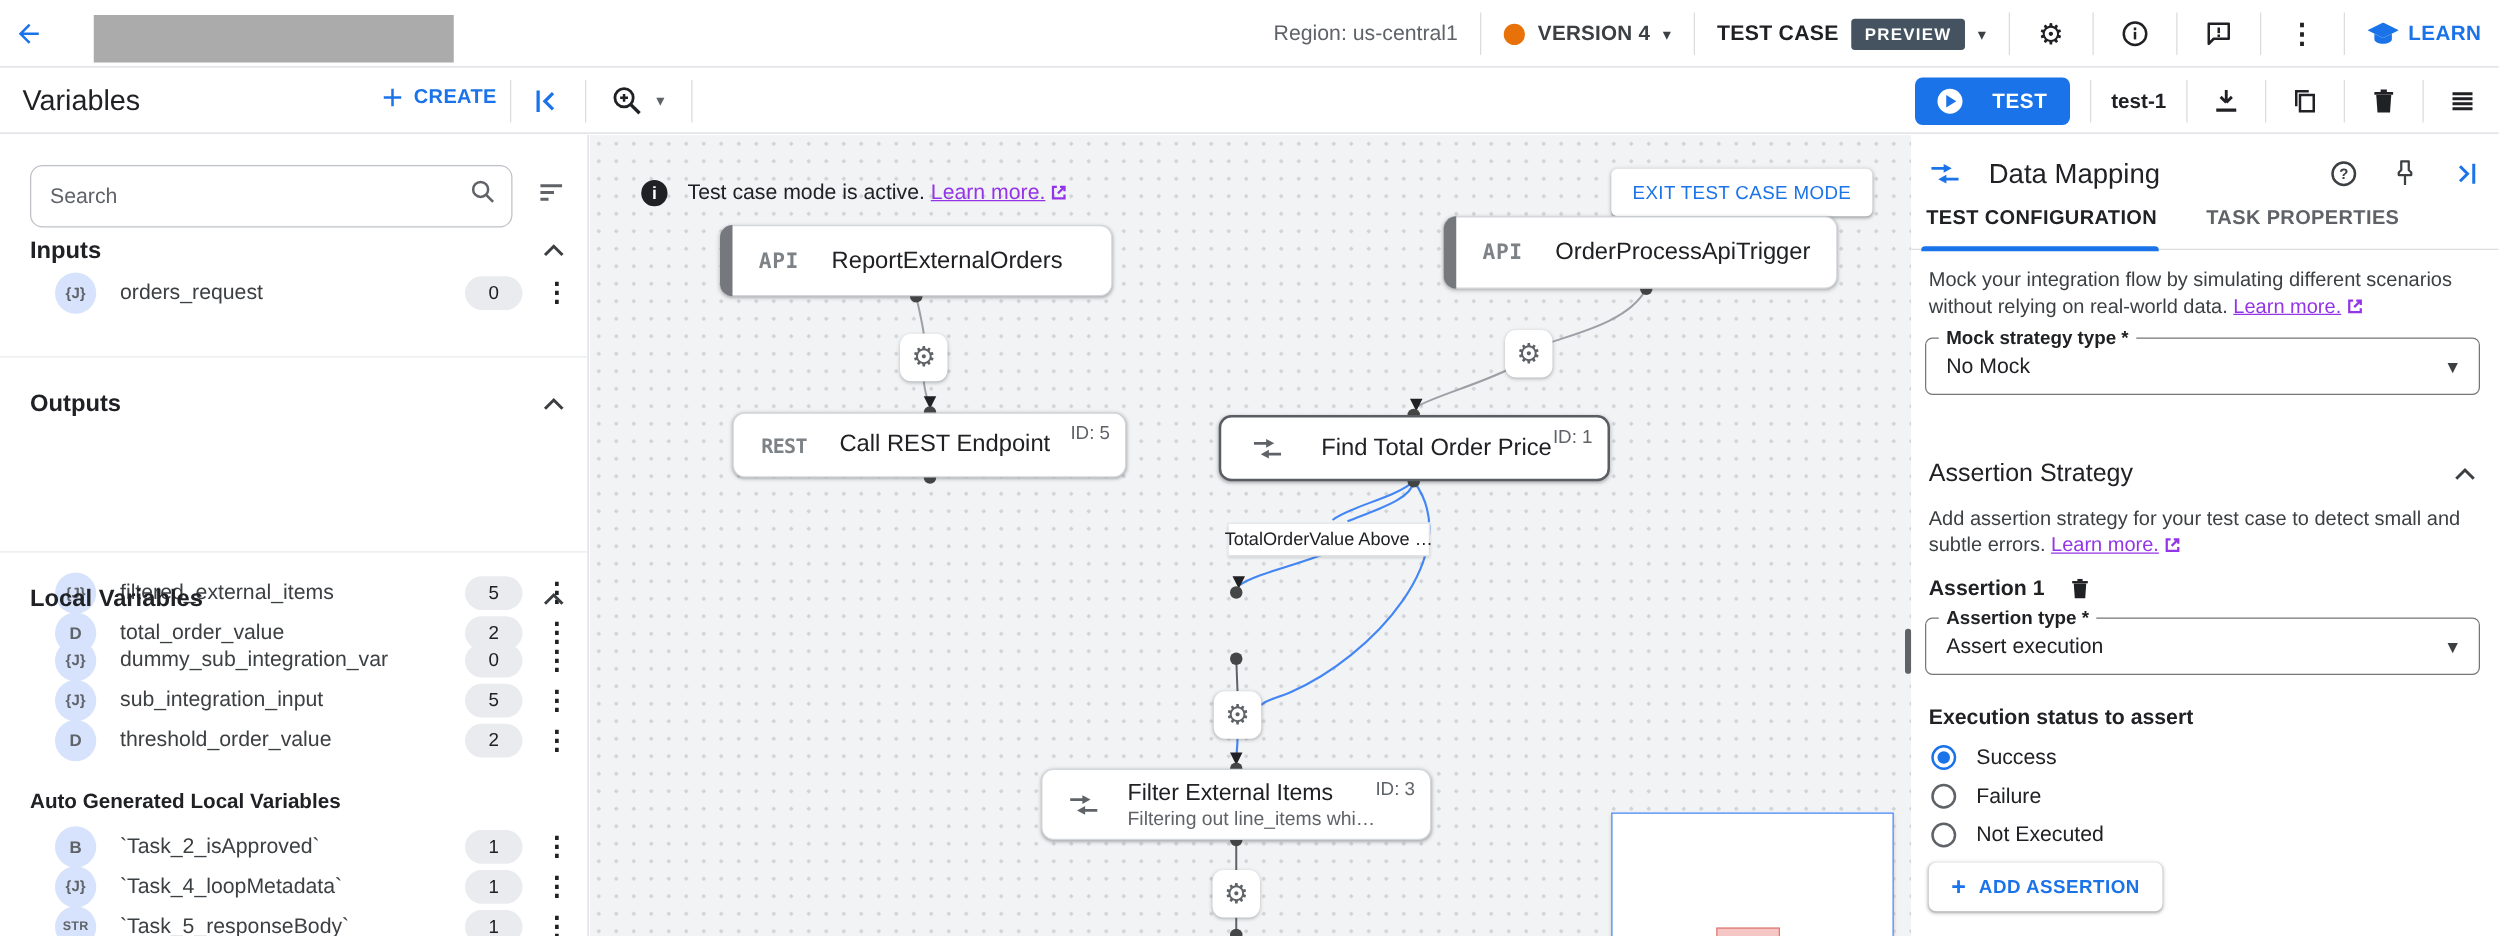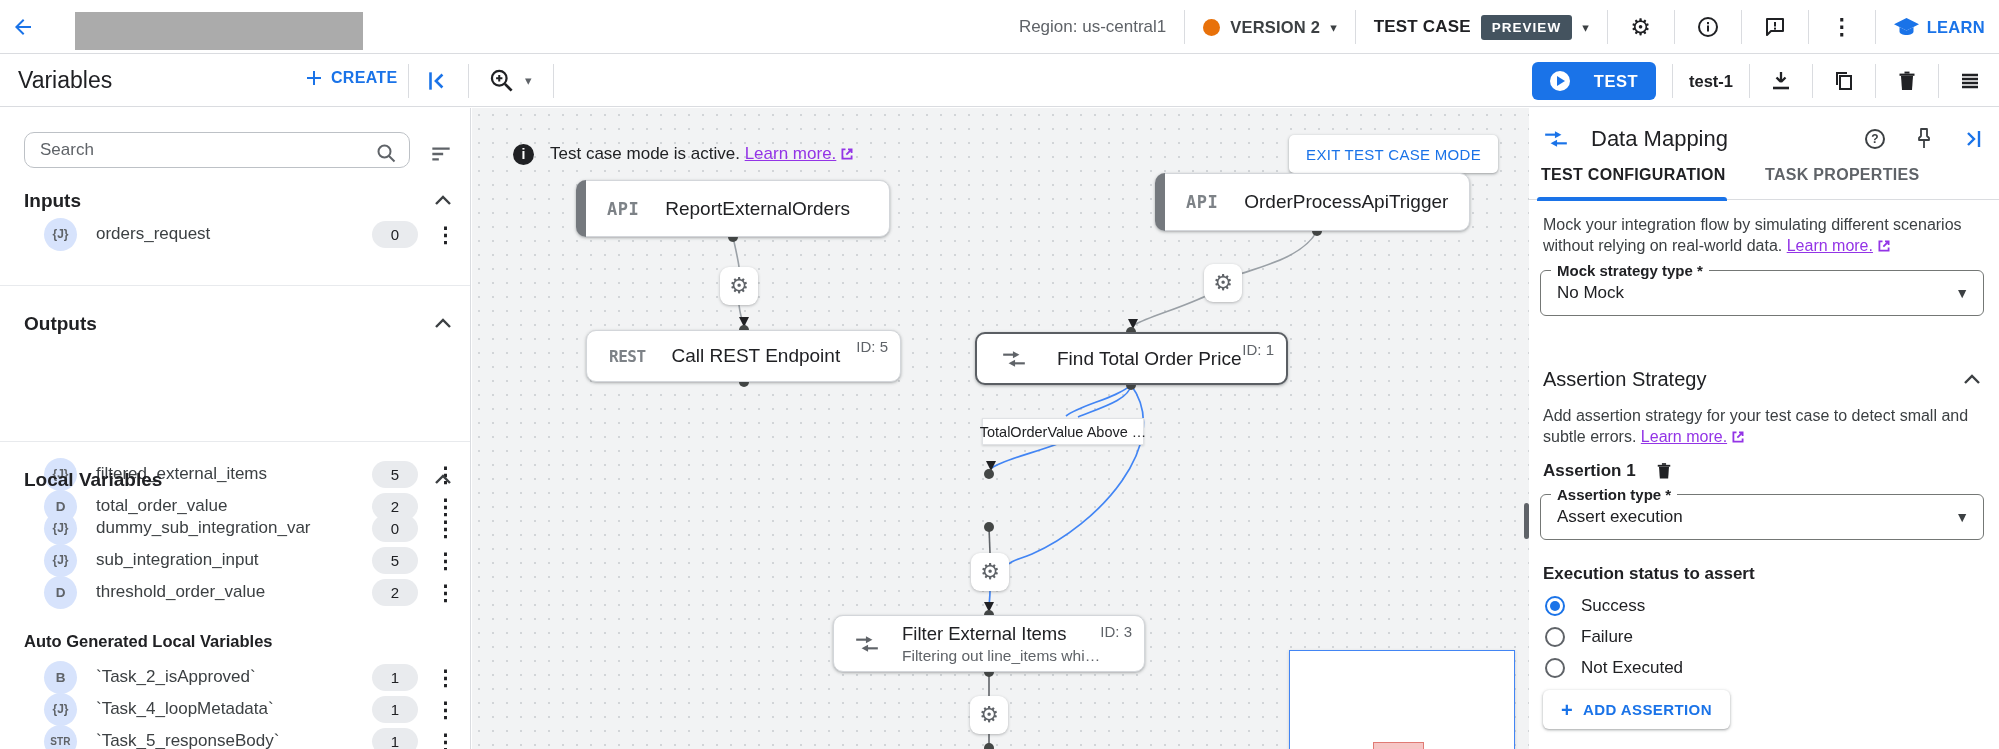--- a/index.html
+++ b/index.html
@@ -42,21 +42,21 @@
   .test-btn { background:#1a73e8; color:#fff; border:none; border-radius:6px; height:38px; padding:0 18px;
               display:flex; align-items:center; gap:24px; font-size:16.5px; font-weight:700; letter-spacing:.5px;
               font-family:"Liberation Sans",sans-serif; cursor:pointer; }
   .play-circle { width:20px; height:20px; border-radius:50%; background:#fff; display:flex; align-items:center; justify-content:center; }
   .play-tri { width:0; height:0; border-left:8px solid #1a73e8; border-top:5px solid transparent; border-bottom:5px solid transparent; margin-left:2px; }
   .test-name { font-size:16.5px; font-weight:600; color:#202124; }
 
   
   .sidebar { position:absolute; left:0; top:108px; width:471px; height:641px; background:#fff;
              border-right:1px solid #dadce0; overflow:hidden; }
-  .search-wrap { position:absolute; left:24px; top:24px; width:386px; height:36px; }
+  .search-wrap { position:absolute; left:24px; top:24px; width:386px; height:50px; }
   .search-input { width:100%; height:100%; border:1px solid #bdc1c6; border-radius:10px; padding:0 44px 0 15px;
                   font-size:17px; font-family:"Liberation Sans",sans-serif; color:#202124; outline:none; }
   .search-input::placeholder { color:#5f6368; }
   .search-icon { position:absolute; right:12px; top:9px; }
   .sort-icon { position:absolute; left:428px; top:33px; cursor:pointer; }
   .sec-header { position:absolute; left:24px; font-size:19px; font-weight:700; color:#202124; }
   .sec-chevron { position:absolute; left:434px; cursor:pointer; }
   .sec-divider { position:absolute; left:0; width:471px; height:1px; background:#e8eaed; }
   .var-row { position:absolute; left:44px; width:412px; height:32px; display:flex; align-items:center; }
   .type-chip { width:33px; height:33px; border-radius:50%; background:#d7e3fc; color:#5f6368;
@@ -155,21 +155,21 @@
       <path d="M20 11H7.8l5.6-5.6L12 4l-8 8 8 8 1.4-1.4L7.8 13H20z" fill="#1a73e8"></path>
     </svg>
   </div>
   <div class="redacted"></div>
 
   <div class="top-right">
     <span class="region">Region: us-central1</span>
     <span class="vdiv"></span>
     <div class="chip-group">
       <span class="ver-dot"></span>
-      <span class="ver-label">VERSION 2</span>
+      <span class="ver-label">VERSION 4</span>
       <span class="caret">▾</span>
     </div>
     <span class="vdiv"></span>
     <div class="chip-group">
       <span class="tc-label">TEST CASE</span>
       <span class="preview-badge">PREVIEW</span>
       <span class="caret">▾</span>
     </div>
     <span class="vdiv"></span>
     <div class="icon-btn">

